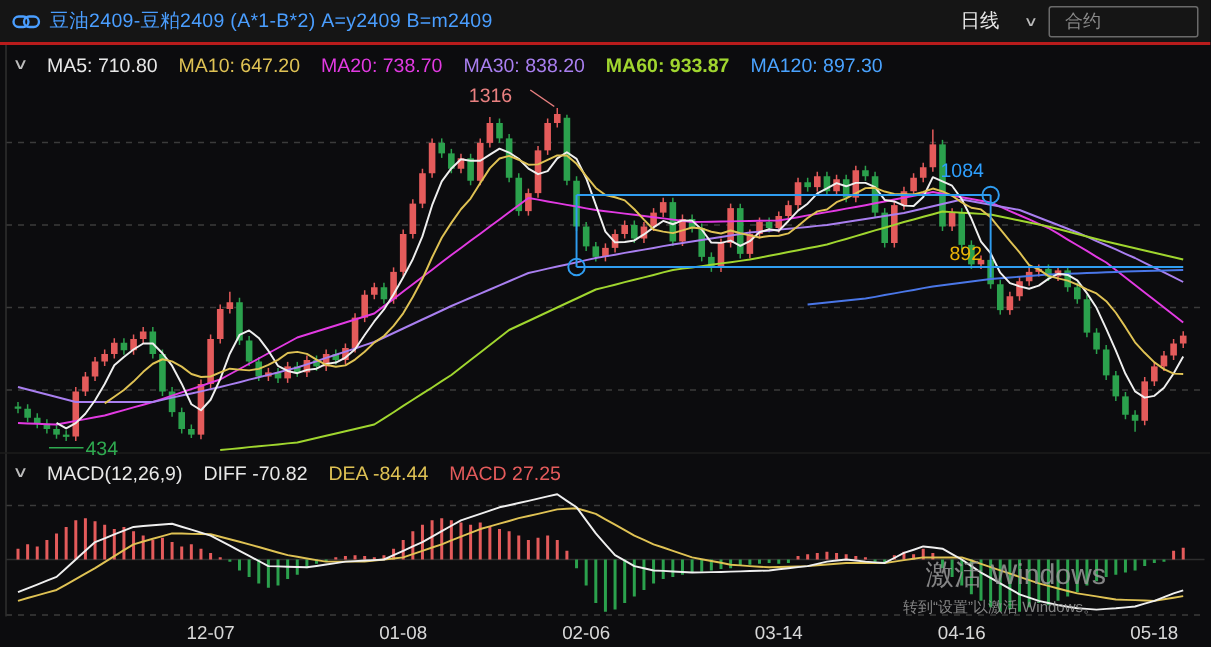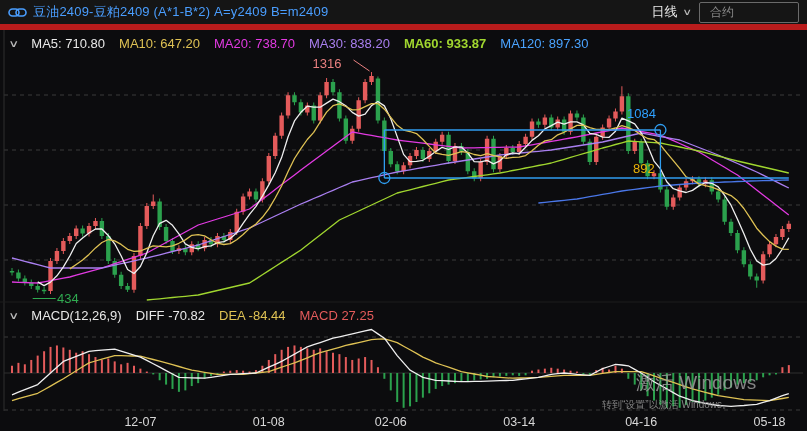--- a/index.html
+++ b/index.html
@@ -2,44 +2,44 @@
 <html><head>
 <meta charset="utf-8">
 <style>
   * { margin:0; padding:0; box-sizing:border-box; }
   html,body { width:807px; height:431px; overflow:hidden; }
   body { background:#0c0c0e; font-family:"Liberation Sans","DejaVu Sans",sans-serif; position:relative; }
   #stage { position:absolute; inset:0; width:807px; height:431px; }
   svg#plot { position:absolute; left:0; top:0; z-index:1; }
 
   .topbar { position:absolute; left:0; top:0; width:807px; height:30px; background:#151515;
-            border-bottom:6px solid #b91c1c; display:flex; align-items:center; z-index:5; }
+            border-bottom:2px solid #b91c1c; display:flex; align-items:center; z-index:5; }
   .title { color:#4a9eff; font-size:13px; margin-left:6px; letter-spacing:.2px; }
   .link-ico { margin-left:8px; display:flex; align-items:center; }
   .tb-right { margin-left:auto; display:flex; align-items:center; gap:8px; padding-right:8px; }
-  .period { color:#e8e8e8; font-size:13px; display:flex; align-items:center; gap:7px; cursor:default;justify-content:center; }
+  .period { color:#e8e8e8; font-size:13px; display:flex; align-items:center; gap:18px; cursor:default;justify-content:center; }
   .chev { color:#bbb; font-size:9px; transform:scaleX(1.5); display:inline-block; }
   .search { width:100px; height:21px; background:transparent; border:1px solid #6a6a6a; border-radius:2px;
             color:#15803d; font-size:12px; padding:0 10px; outline:none; }
   .search::placeholder { color:#8a8a8a; }
 
   .legend { position:absolute; left:10px; display:flex; align-items:center; gap:14px;
             font-size:13px; z-index:4; white-space:nowrap; }
   #ma-legend { top:36px; }
   #macd-legend { top:308px; }
   .legend .chev { font-size:10px; }
 
   .anno { position:absolute; z-index:6; font-size:13px; }
   .anno-1316 { left:306px; top:44px; width:42px; text-align:center;margin-top:12px; }
   .anno-434  { left:57px;  top:291px; }
   .anno-1084 { left:627px; top:106px; }
   .anno-892  { left:633px; top:161px; }
 
   .wm { position:absolute; z-index:8; color:#9a9a9a; opacity:.85; }
-  .wm1 { left:636px; top:370px; font-size:19px; }
+  .wm1 { left:617px; top:370px; font-size:19px; }
   .wm2 { left:602px; top:398px; font-size:10px; }
 </style>
 </head>
 <body>
 
 <div id="stage">
 
   <svg id="plot" width="807" height="431">
       <g>
         <line x1="4" x2="803" y1="95" y2="95" stroke="#3b3b3b" stroke-dasharray="4 4" stroke-width="1"></line>

